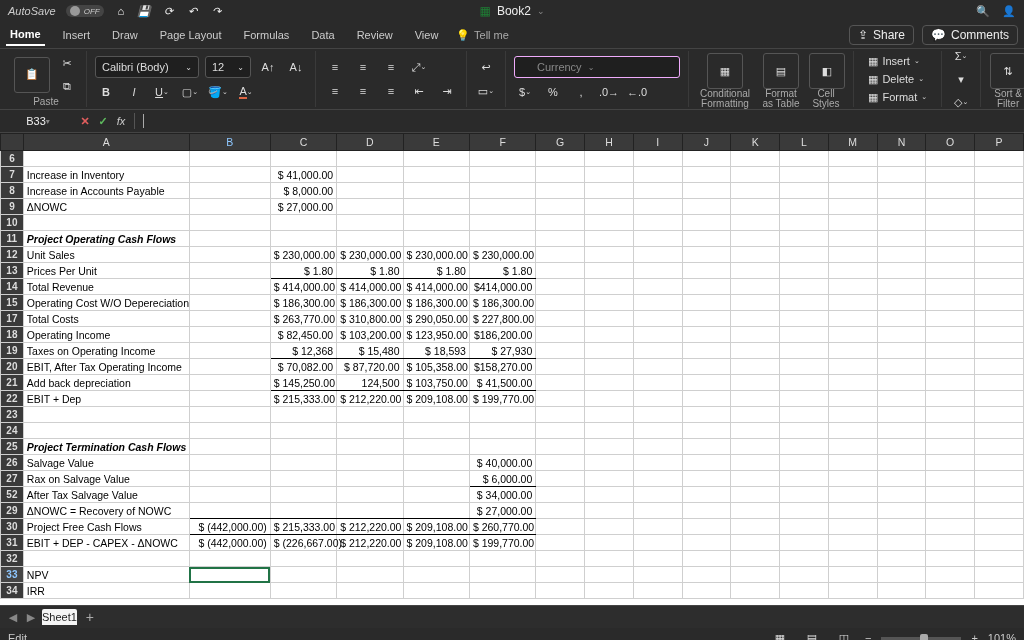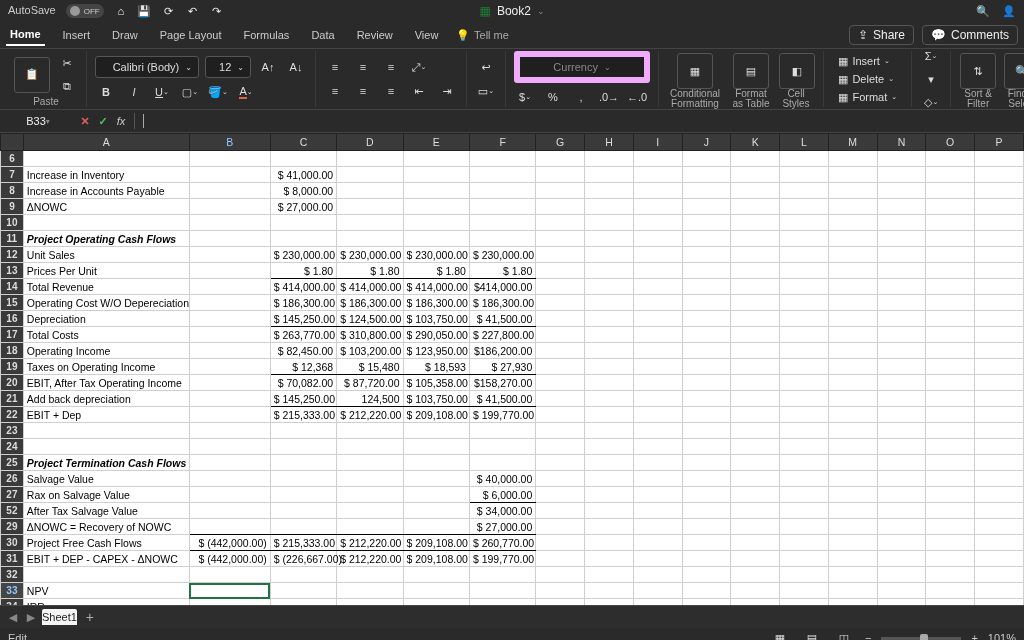--- a/index.html
+++ b/index.html
@@ -13,21 +13,21 @@
   }
   .titlebar {
     height: 22px;
     background: #2a2a2a;
     display: flex;
     align-items: center;
     padding: 0 8px;
     color: #ccc;
     position: relative;
   }
-  .titlebar-left { display: flex; gap: 10px; }
+  .titlebar-left { display: flex; align-items: center; gap: 10px; font-style: italic; }
   .toggle {
     display: inline-flex; align-items: center; gap: 4px;
     background: #444; border-radius: 8px; padding: 1px 4px;
   }
   .toggle-knob { width: 10px; height: 10px; border-radius: 50%; background: #999; }
   .tb-icon { width: 14px; height: 14px; display: inline-flex; align-items: center; justify-content: center; color: #eee; }
   .title-center {
     position: absolute; left: 50%; transform: translateX(-50%);
     display: flex; align-items: center; gap: 6px;
     color: #eee; font-size: 12px;
@@ -69,28 +69,28 @@
   .rb-box {
     width: 22px; height: 20px; display: inline-flex;
     align-items: center; justify-content: center;
     color: #ddd; border-radius: 3px;
   }
   .rb-box.big { width: 34px; height: 34px; border: 1px solid #555; }
   .font-combo {
     display: flex; align-items: center; background: #1f1f1f;
     border: 1px solid #555; border-radius: 3px; height: 20px;
     padding: 0 6px; font-size: 11px; gap: 6px; min-width: 90px;
-    justify-content: flex-end;
+    justify-content: space-between;
   }
   .size-combo { min-width: 32px; }
   .numfmt-combo {
     display: flex; align-items: center; background: #1f1f1f;
-    border: 6px solid #f0abfc; border-radius: 3px; height: 20px;
-    padding: 0 2px; font-size: 11px; gap: 6px; min-width: 120px;
-    justify-content: center; color: #888;
+    border: 1px solid #f0abfc; border-radius: 3px; height: 20px;
+    padding: 0 22px; font-size: 11px; gap: 6px; min-width: 120px;
+    justify-content: flex-start; color: #888;
   }
   .ribgroup-stack { display: flex; flex-direction: column; gap: 3px; }
   .mini-btn {
     display: flex; align-items: center; gap: 4px;
     padding: 1px 6px; color: #ddd; font-size: 11px;
   }
 
   .formulabar {
     height: 22px; background: #2a2a2a;
     display: flex; align-items: center;
@@ -608,39 +608,20 @@
           <td class="r"></td>
           <td class="r"></td>
           <td class="r"></td>
           <td class="r"></td>
           <td class="r"></td>
           <td class="r"></td>
           <td class="r"></td>
           <td class="r"></td>
         </tr>
         <tr>
-          <th class="rowhdr ">16</th>
-          <td class="l">Depreciation</td>
-          <td class="r"></td>
-          <td class="r bbot">$ 145,250.00</td>
-          <td class="r bbot">$   124,500.00</td>
-          <td class="r bbot">$ 103,750.00</td>
-          <td class="r bbot">$   41,500.00</td>
-          <td class="r"></td>
-          <td class="r"></td>
-          <td class="r"></td>
-          <td class="r"></td>
-          <td class="r"></td>
-          <td class="r"></td>
-          <td class="r"></td>
-          <td class="r"></td>
-          <td class="r"></td>
-          <td class="r"></td>
-        </tr>
-        <tr>
           <th class="rowhdr ">17</th>
           <td class="l">Total Costs</td>
           <td class="r"></td>
           <td class="r">$ 263,770.00</td>
           <td class="r">$   310,800.00</td>
           <td class="r">$ 290,050.00</td>
           <td class="r">$ 227,800.00</td>
           <td class="r"></td>
           <td class="r"></td>
           <td class="r"></td>

